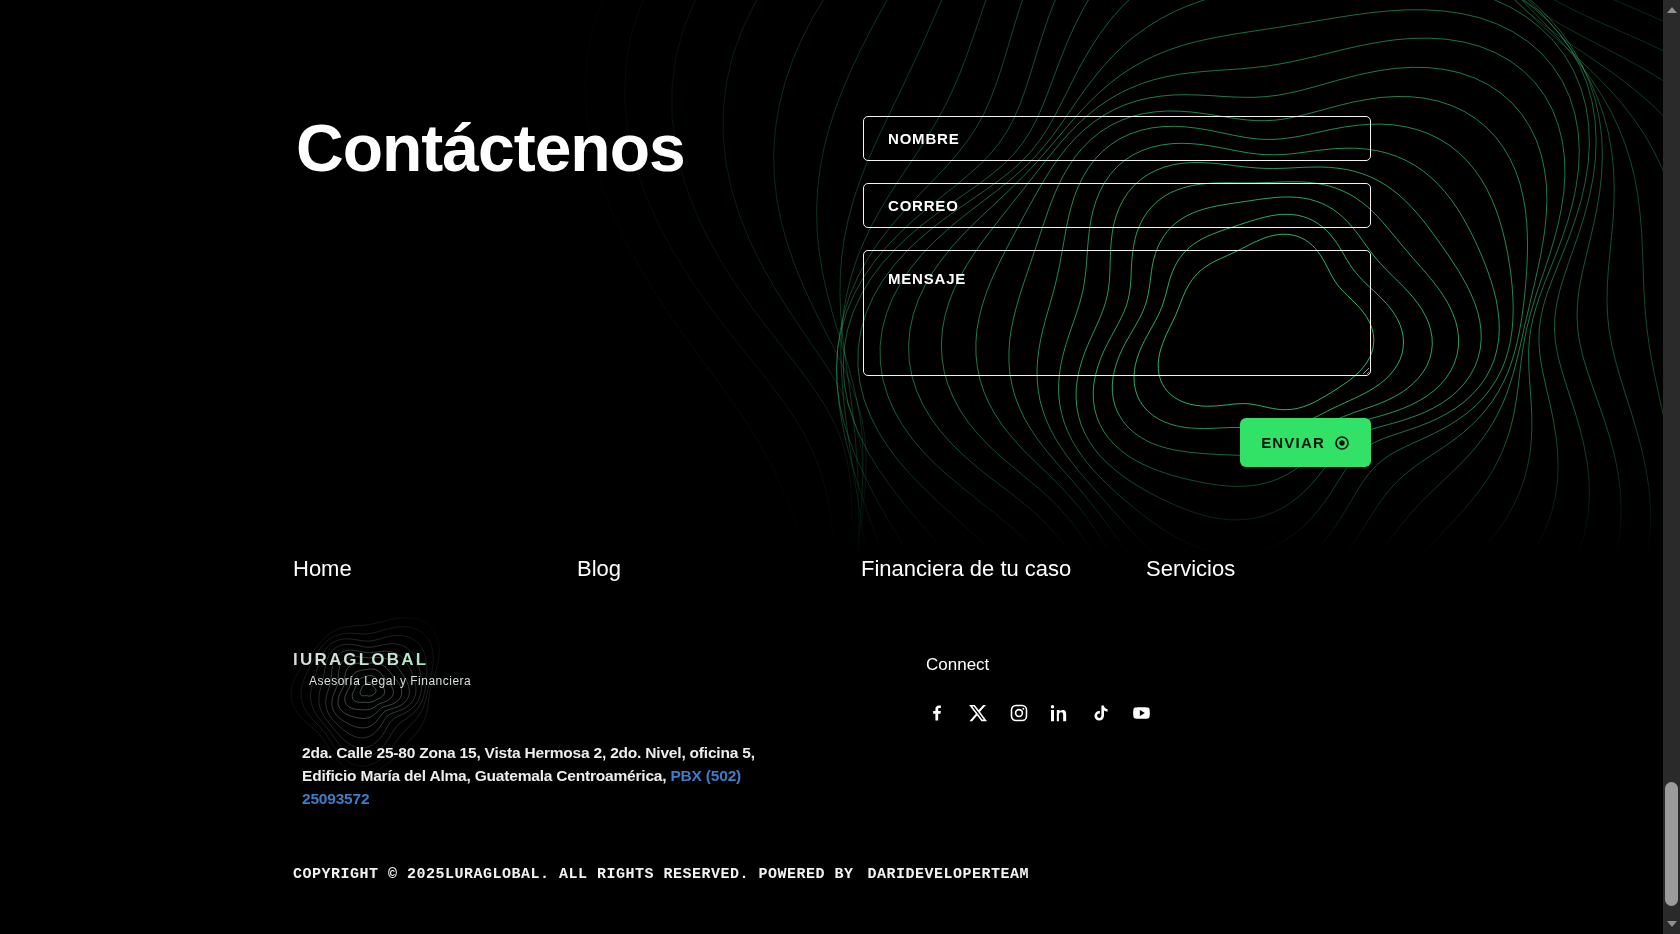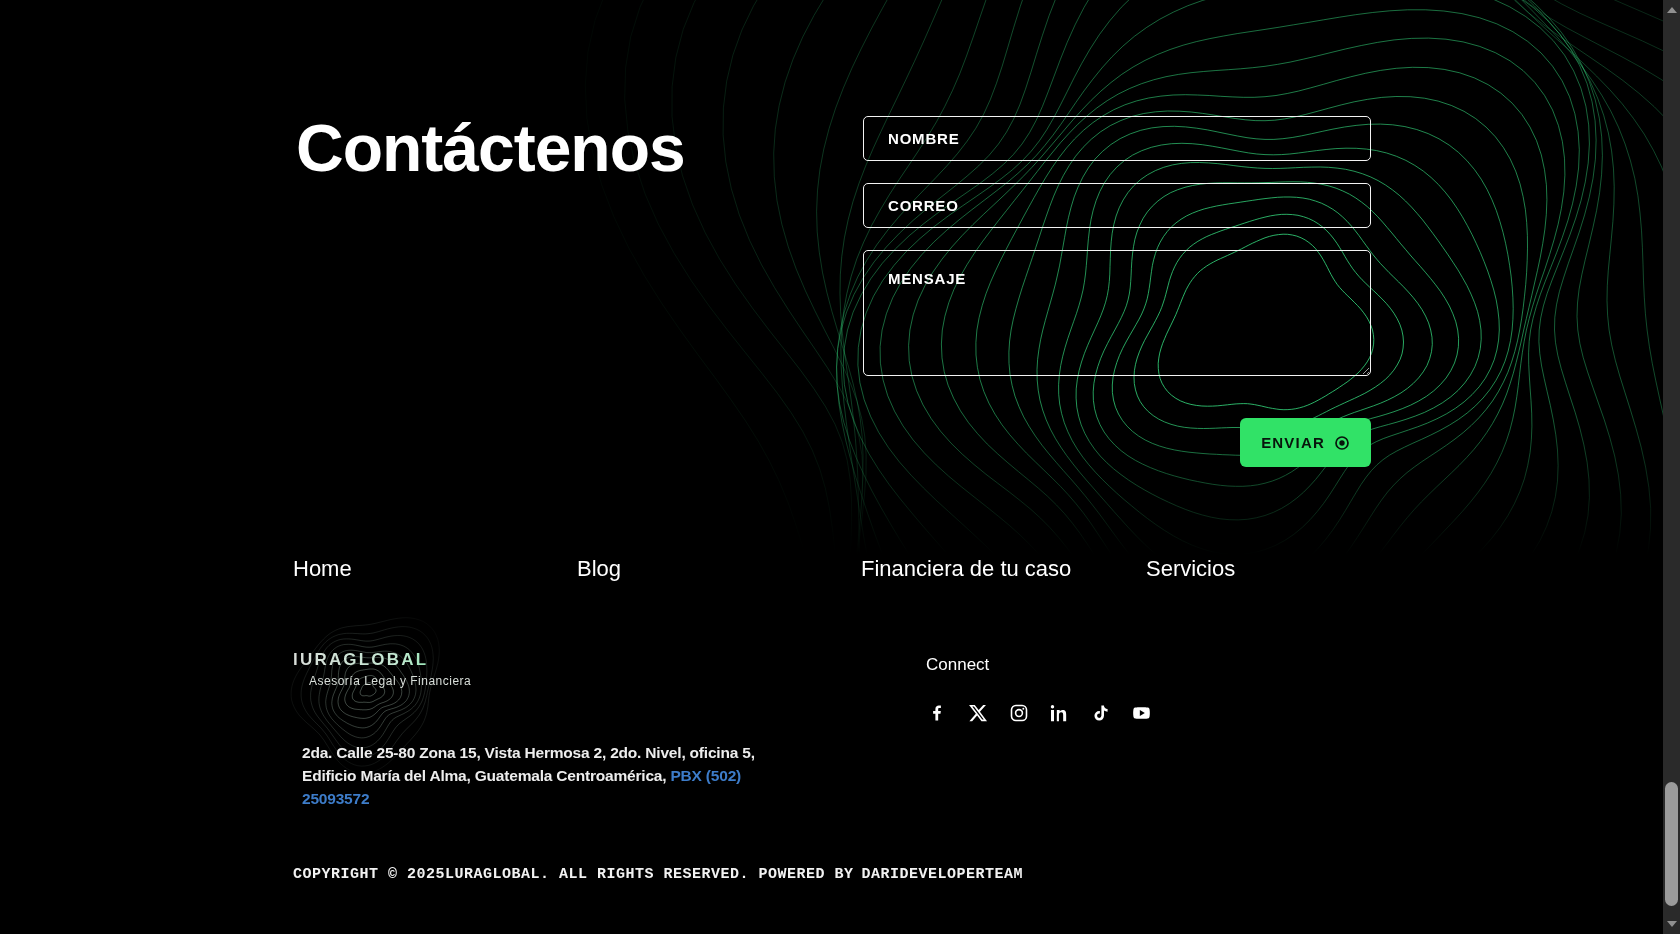--- a/index.html
+++ b/index.html
@@ -84,21 +84,21 @@
   .social-row { position: absolute; left: 926px; top: 702px; z-index: 2; display: flex; gap: 20px; align-items: center; }
   .social-row a { display: inline-flex; width: 21px; height: 21px; align-items: center; justify-content: center; cursor: pointer; }
   .social-row svg { display: block; }
 
   
   .copyright {
     position: absolute; left: 293px; top: 866px; z-index: 2;
     font-family: "Liberation Mono", monospace; font-size: 15px; font-weight: 700;
     letter-spacing: .5px; color: #f2f2f2;
   }
-  .powered-link { color: #f2f2f2; text-decoration: none; margin-left: 8px; cursor: pointer; }
+  .powered-link { color: #f2f2f2; text-decoration: none; margin-left: 14px; cursor: pointer; }
 
   
   .scrollbar { position: absolute; right: 0; top: 0; width: 17px; height: 934px; background: #2a2a2a; z-index: 10; }
   .sb-btn { position: absolute; left: 0; width: 17px; height: 16px; display: flex; align-items: center; justify-content: center; }
   .sb-btn.top { top: 2px; } .sb-btn.bottom { bottom: 2px; }
   .tri-up { width: 0; height: 0; border-left: 5px solid transparent; border-right: 5px solid transparent; border-bottom: 6px solid #909090; }
   .tri-down { width: 0; height: 0; border-left: 5px solid transparent; border-right: 5px solid transparent; border-top: 6px solid #909090; }
   .sb-thumb { position: absolute; left: 2px; width: 13px; top: 782px; height: 124px; background: #9b9b9b; border-radius: 7px; }
 </style>
 </head>

